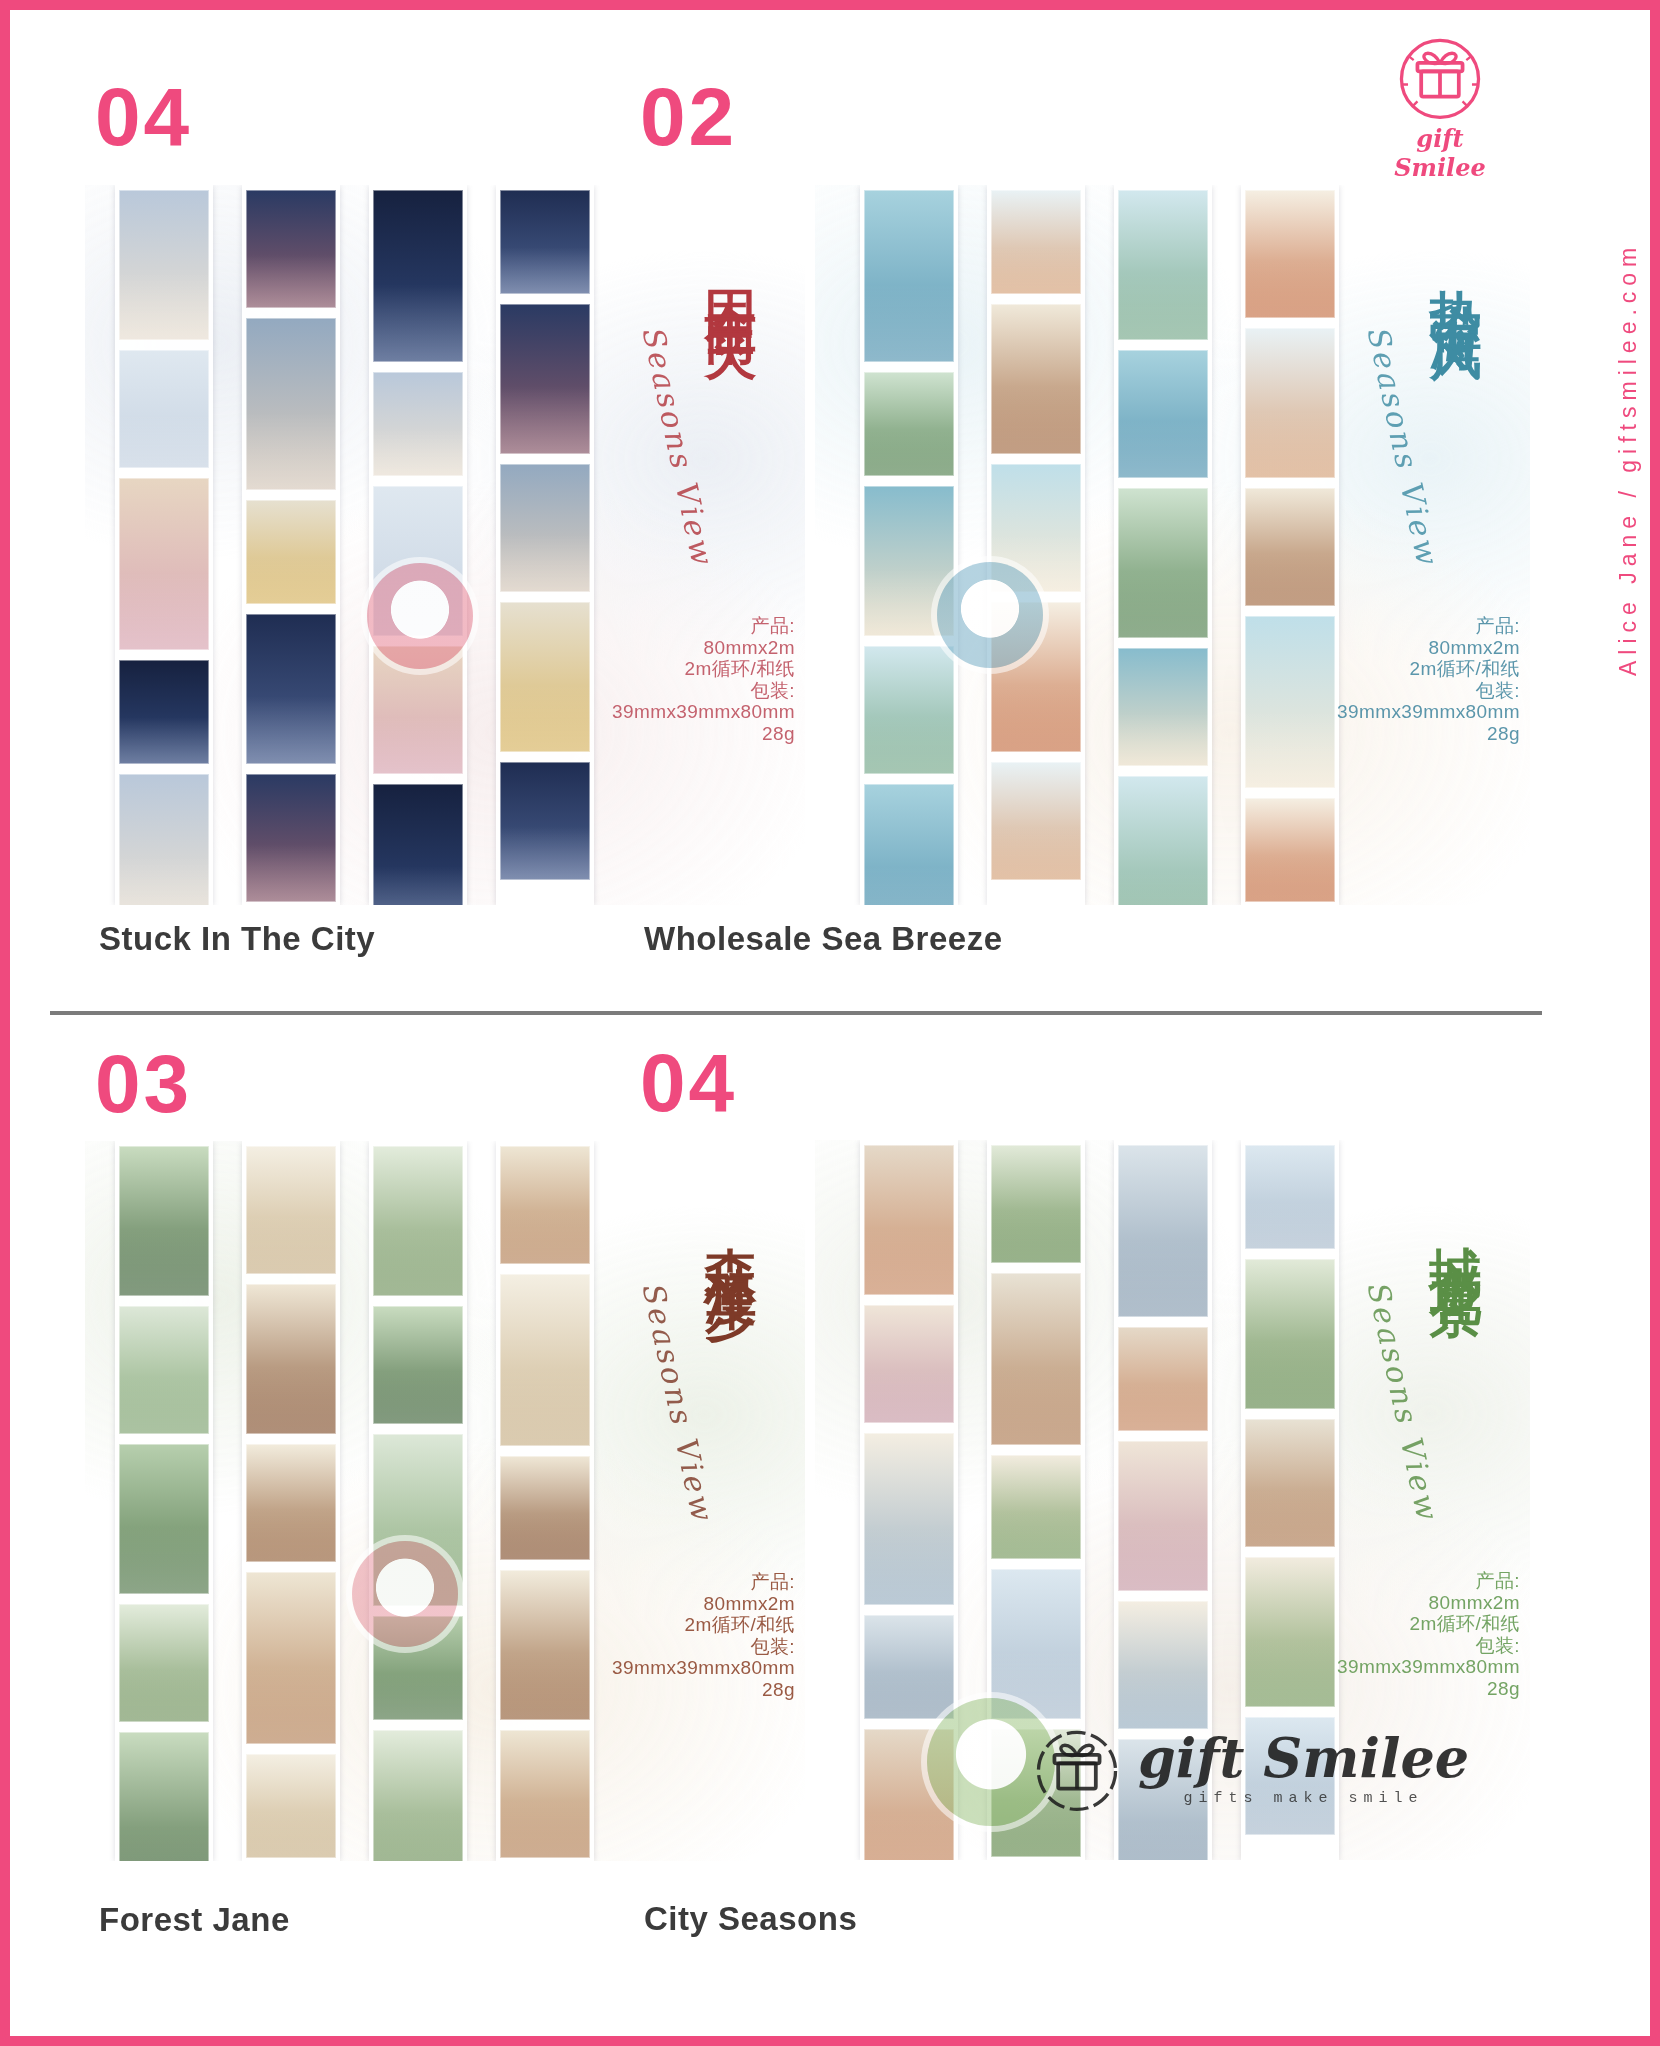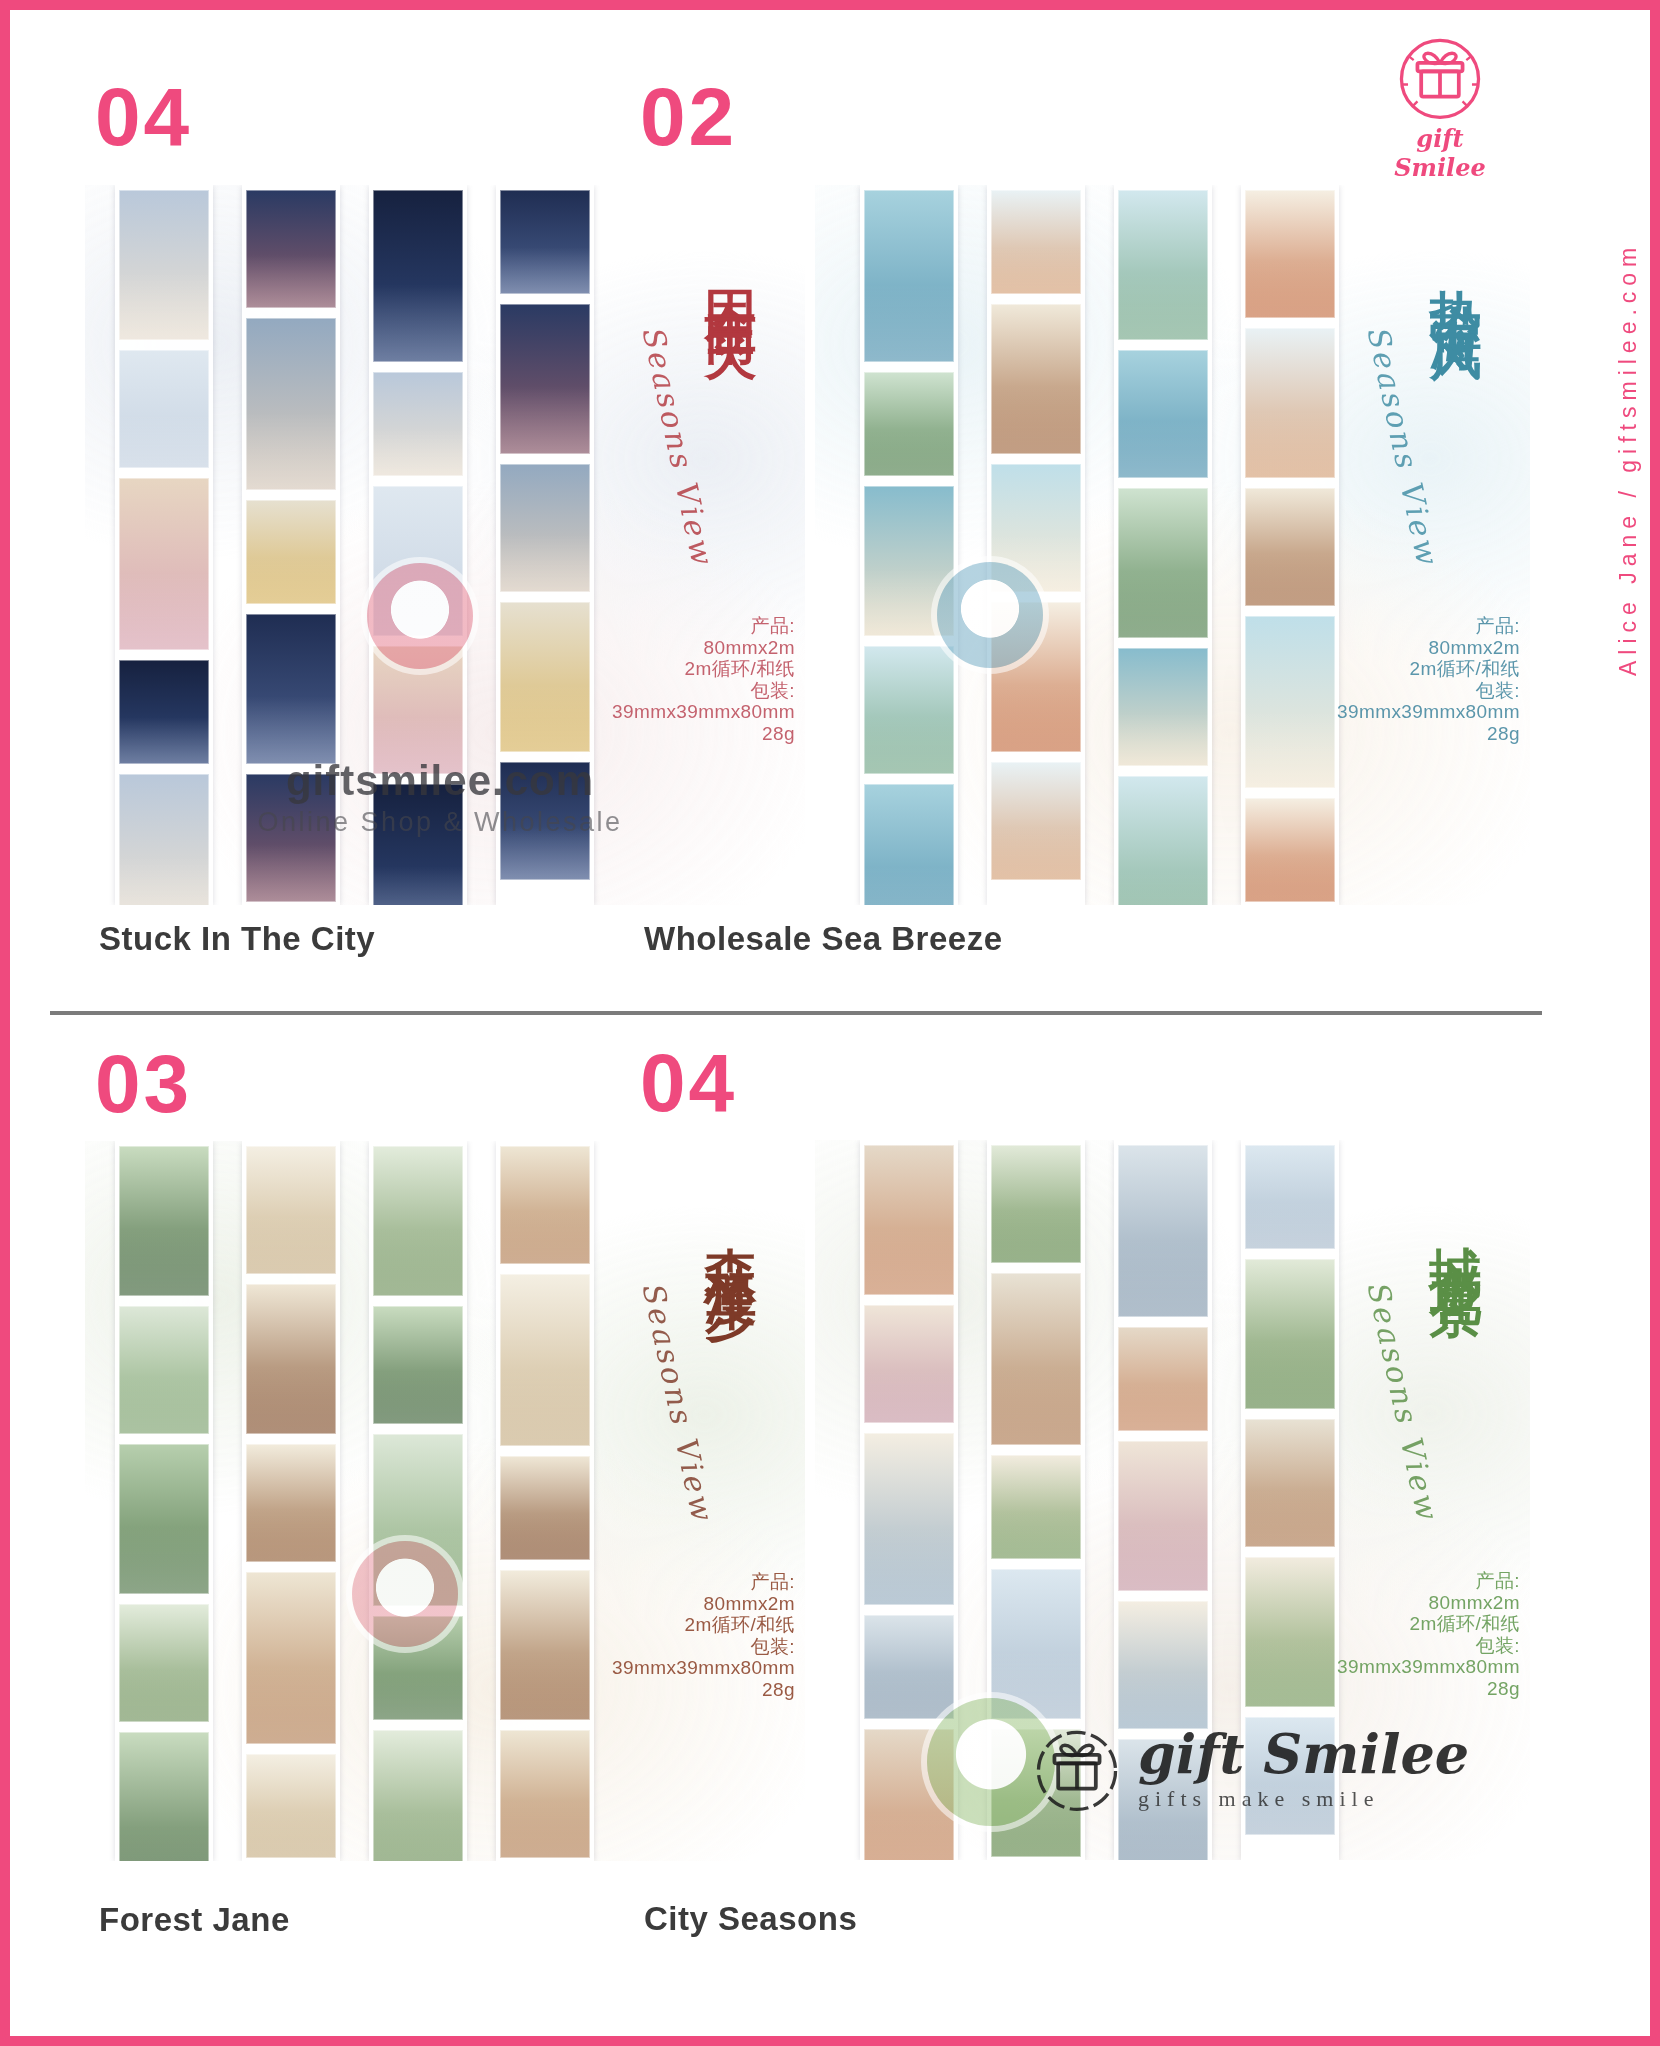--- a/index.html
+++ b/index.html
@@ -64,21 +64,21 @@
          line-height:21.5px;letter-spacing:.4px;color:var(--spec,#c4626e);}
 
   
   .wm1{position:absolute;left:110px;top:572px;width:490px;text-align:center;z-index:8;}
   .wm1a{font-size:42px;font-weight:700;letter-spacing:1px;color:rgba(55,55,60,.78);}
   .wm1b{font-size:27px;letter-spacing:2.5px;margin-top:2px;color:rgba(70,70,75,.60);}
   .wm4{position:absolute;left:215px;top:582px;display:flex;align-items:center;gap:14px;z-index:8;}
   .wm4 svg{width:94px;height:94px;}
   .wm4-script{font-family:"DejaVu Serif",serif;font-style:italic;font-weight:700;font-size:54px;
               line-height:1;color:rgba(25,25,25,.88);}
-  .wm4-tag{font-family:Liberation Serif, serif;font-size:22px;letter-spacing:6px;text-align:left;
+  .wm4-tag{font-family:Liberation Mono, monospace;font-size:15px;letter-spacing:6px;text-align:center;
            margin-top:5px;color:rgba(40,40,40,.8);}
 </style>
 </head>
 <body>
 
 <div id="page" style="--pink: #ef4a7e;">
   <div class="frame"></div>
 
   <div class="logo">
     <svg viewBox="0 0 100 100" fill="none" stroke="#ef4a7e">
@@ -134,24 +134,20 @@
       <div class="season">Seasons View</div>
       <div class="callig">困在雨天</div>
       <div class="specs">
         <div>产品:</div>
         <div>80mmx2m</div>
         <div>2m循环/和纸</div>
         <div>包装:</div>
         <div>39mmx39mmx80mm</div>
         <div>28g</div>
       </div>
-      <div class="wm1">
-        <div class="wm1a">giftsmilee.com</div>
-        <div class="wm1b">Online Shop &amp; Wholesale</div>
-      </div>
     </div>
     <h2 class="pname">Stuck In The City</h2>
   </section>
 
   <section class="quad qb row-top" style="--accent: #3e8ca3; --spec: #5b96ab; --washA: #e7f2f6; --washB: #f8f1e8; --sticker: rgba(120,175,200,0.55);">
     <div class="num">02</div>
     <div class="panel">
       <div class="wash"></div>
       <div class="strips">
           <div class="strip" style="left: 45px;">

